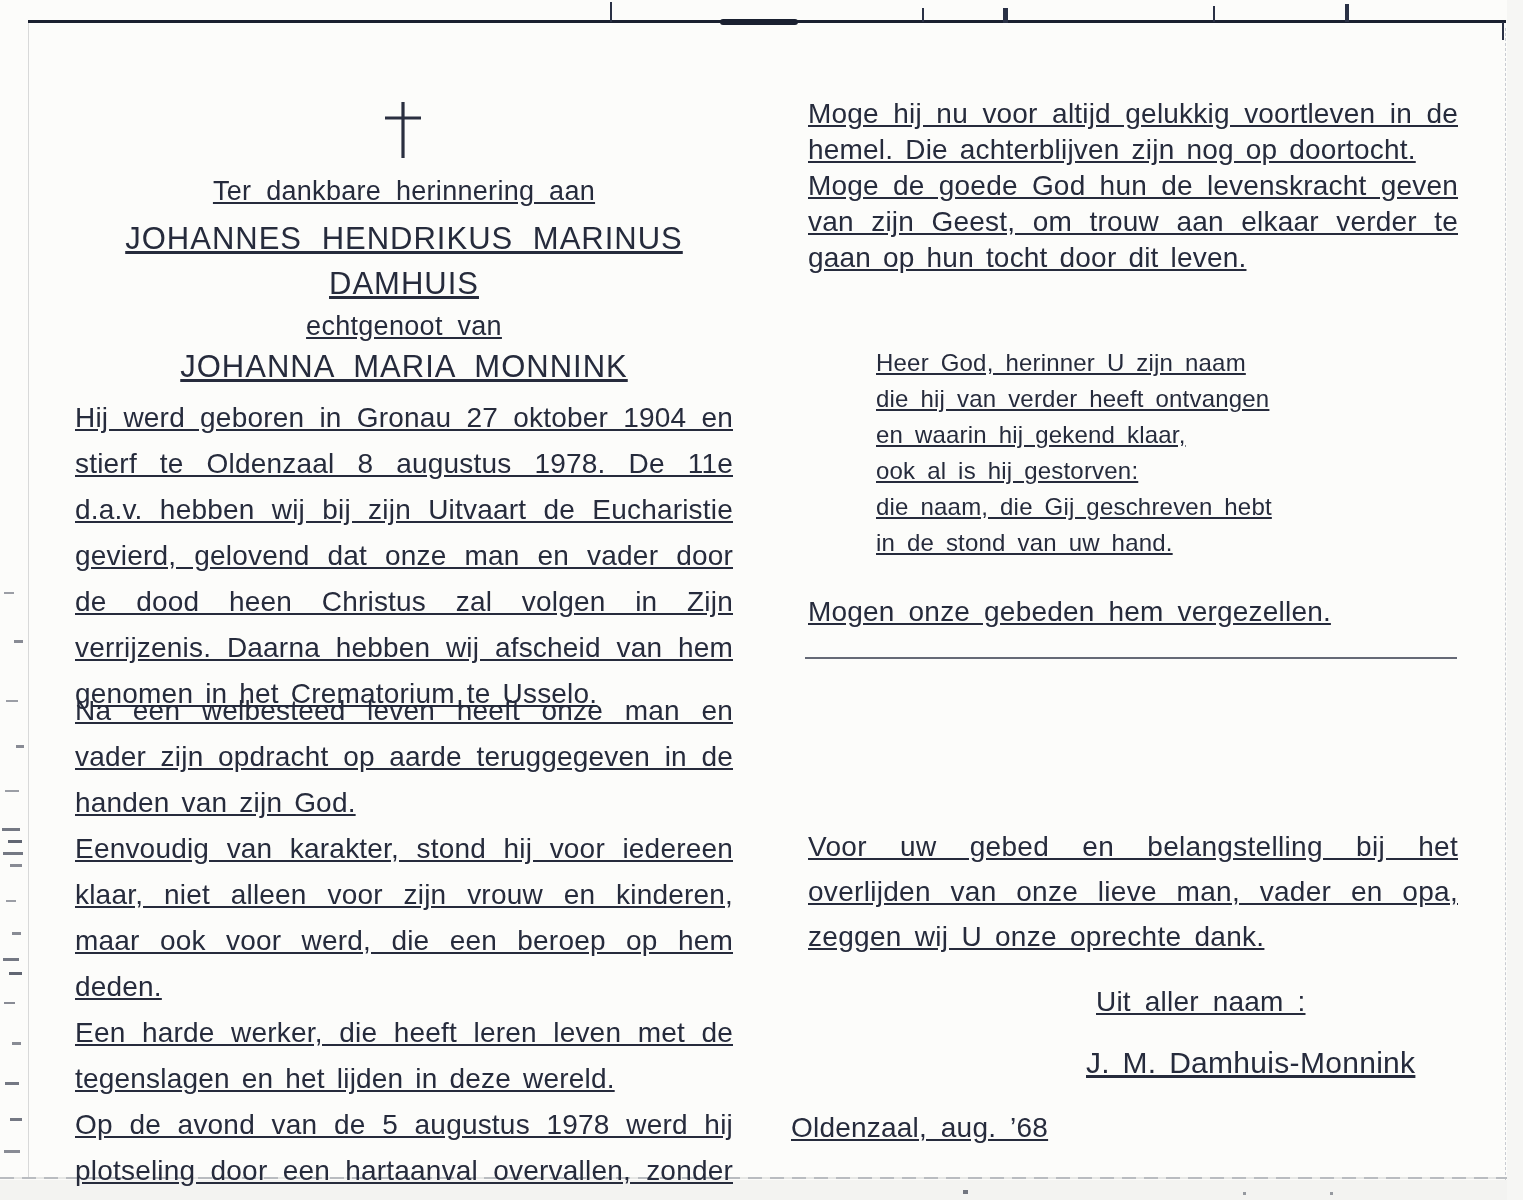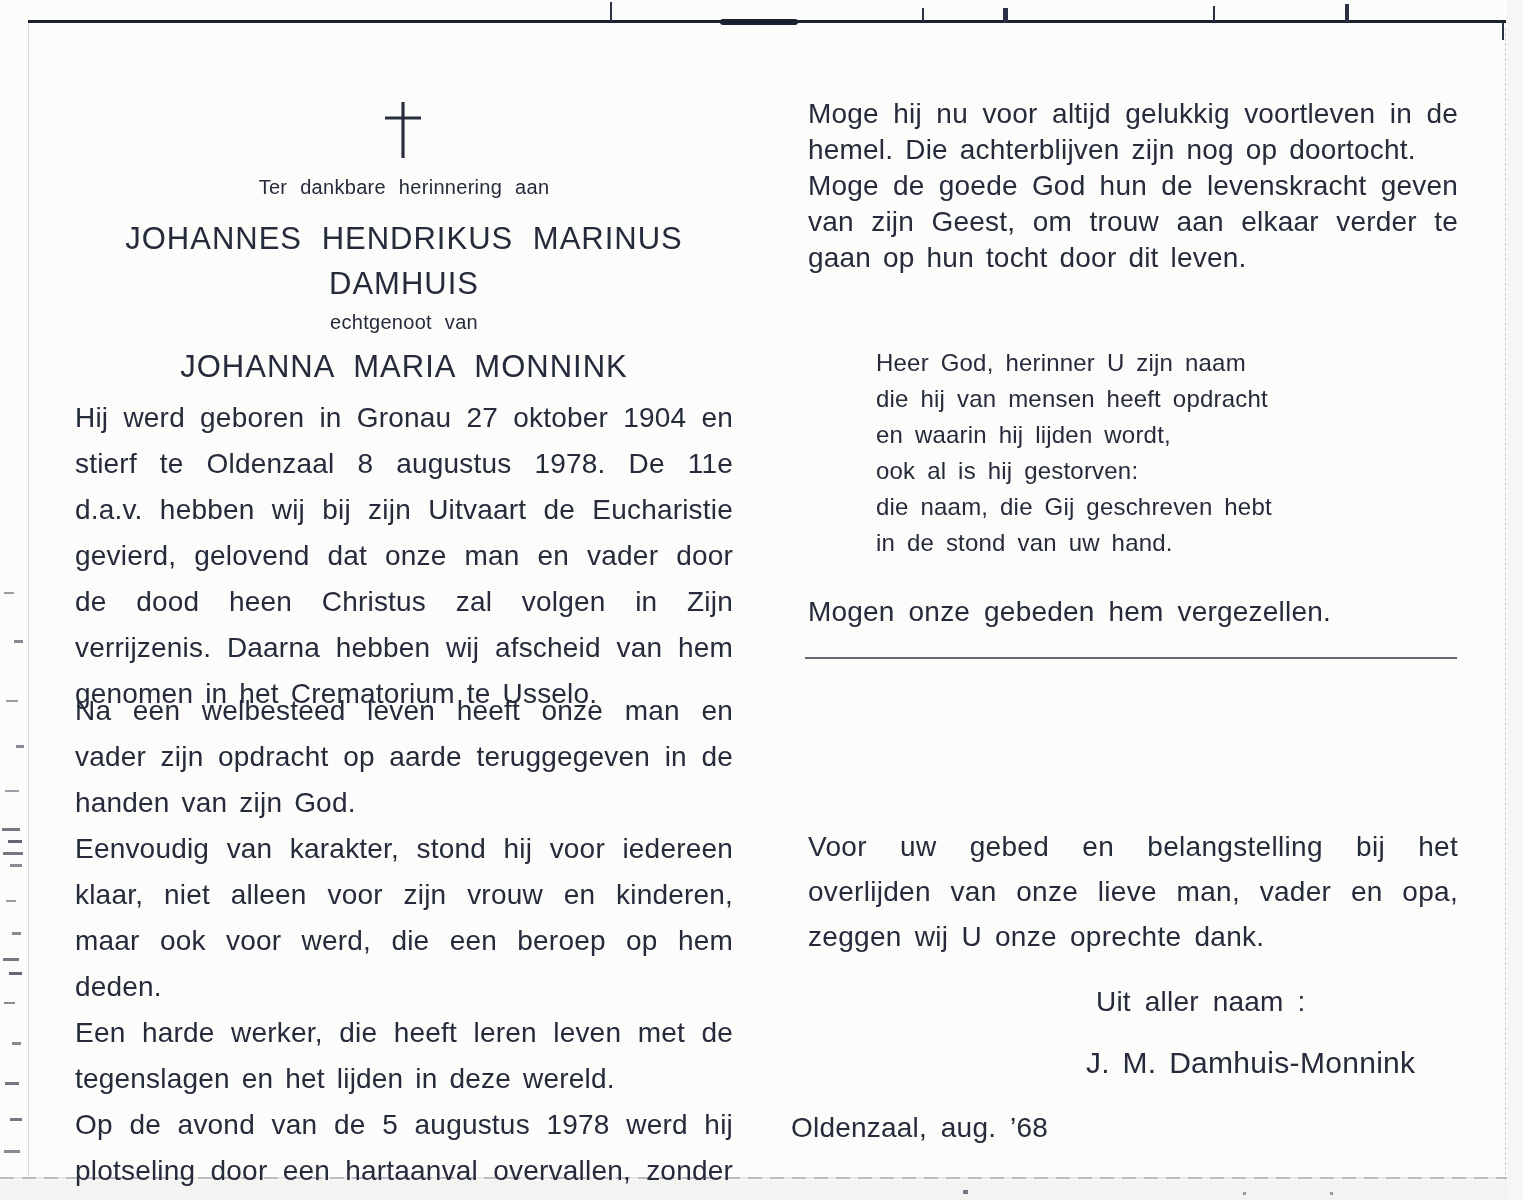--- a/index.html
+++ b/index.html
@@ -15,29 +15,29 @@
   .edge-top-blob{position:absolute;left:720px;top:19px;width:78px;height:6px;background:#1a2030;border-radius:3px;}
   .edge-left{position:absolute;left:28px;top:23px;width:1px;height:1155px;background:#d8d9d9;}
   .edge-right{position:absolute;left:1505px;top:28px;width:1px;height:1152px;border-left:1px dashed #c9ccd2;}
   .edge-bottom{position:absolute;left:0px;top:1177px;width:1510px;height:2px;
     background:repeating-linear-gradient(90deg,#b9bcc0 0 14px,#e6e7e5 14px 22px);}
   .strip-bottom{position:absolute;left:0;top:1180px;width:1523px;height:20px;background:#f3f3f1;}
   .strip-right{position:absolute;left:1507px;top:0;width:16px;height:1200px;background:#f6f6f4;}
   .tick{position:absolute;background:#2a3145;}
   .noise i{position:absolute;display:block;background:#3a4050;}
   
-  .blk{position:absolute;}
+  .blk{position:absolute;text-decoration:underline;}
   .body-text{
     font-size:28px;line-height:46px;letter-spacing:0.2px;word-spacing:4px;
     text-align:justify;margin:0;
   }
   .col-left-x{left:75px;width:658px;}
   .col-right-x{left:808px;width:650px;}
   .center{text-align:center;}
-  .hdr{font-size:20px;word-spacing:7px;letter-spacing:0.3px;}
+  .hdr{font-size:27px;word-spacing:7px;letter-spacing:0.3px;}
   .hdr-caps{font-size:31px;word-spacing:10px;letter-spacing:1px;}
   .rline{font-size:28px;line-height:36px;letter-spacing:0.2px;word-spacing:4px;margin:0;}
   .prayer div{font-size:24px;line-height:36px;letter-spacing:0.2px;word-spacing:5px;}
   .divider{position:absolute;left:805px;top:657px;width:652px;height:2px;background:#4a4f5e;opacity:.85;}
   .thanks{font-size:28px;line-height:45px;letter-spacing:0.3px;word-spacing:5px;text-align:justify;margin:0;}
   .sig{font-size:30px;letter-spacing:0.3px;word-spacing:4px;}
   .cross-wrap{position:absolute;left:383px;top:99px;width:40px;height:62px;}
 </style>
 </head>
 <body>
@@ -108,22 +108,22 @@
     <p class="body-text">Op de avond van de 5 augustus 1978 werd hij plotseling door een hartaanval overvallen, zonder afscheid te kunnen nemen van zijn vrouw en kinderen.</p>
   </div>
 
   <div class="blk col-right-x" style="top:96px;">
     <p class="rline" style="text-align:justify;">Moge hij nu voor altijd gelukkig voortleven in de hemel. Die achterblijven zijn nog op doortocht.</p>
     <p class="rline" style="text-align:justify;">Moge de goede God hun de levenskracht geven van zijn Geest, om trouw aan elkaar verder te gaan op hun tocht door dit leven.</p>
   </div>
 
   <div class="blk col-right-x prayer" style="top:345px;padding-left:68px;box-sizing:border-box;">
     <div>Heer God, herinner U zijn naam</div>
-    <div>die hij van mensen heeft opdracht</div>
-    <div>en waarin hij lijden wordt,</div>
+    <div>die hij van verder heeft ontvangen</div>
+    <div>en waarin hij gekend klaar,</div>
     <div>ook al is hij gestorven:</div>
     <div>die naam, die Gij geschreven hebt</div>
     <div>in de stond van uw hand.</div>
   </div>
 
   <div class="blk col-right-x rline" style="top:594px;word-spacing:6px;">Mogen onze gebeden hem vergezellen.</div>
 
   <div class="divider"></div>
 
   <p class="blk col-right-x thanks" style="top:824px;">Voor uw gebed en belangstelling bij het overlijden van onze lieve man, vader en opa, zeggen wij U onze oprechte dank.</p>

